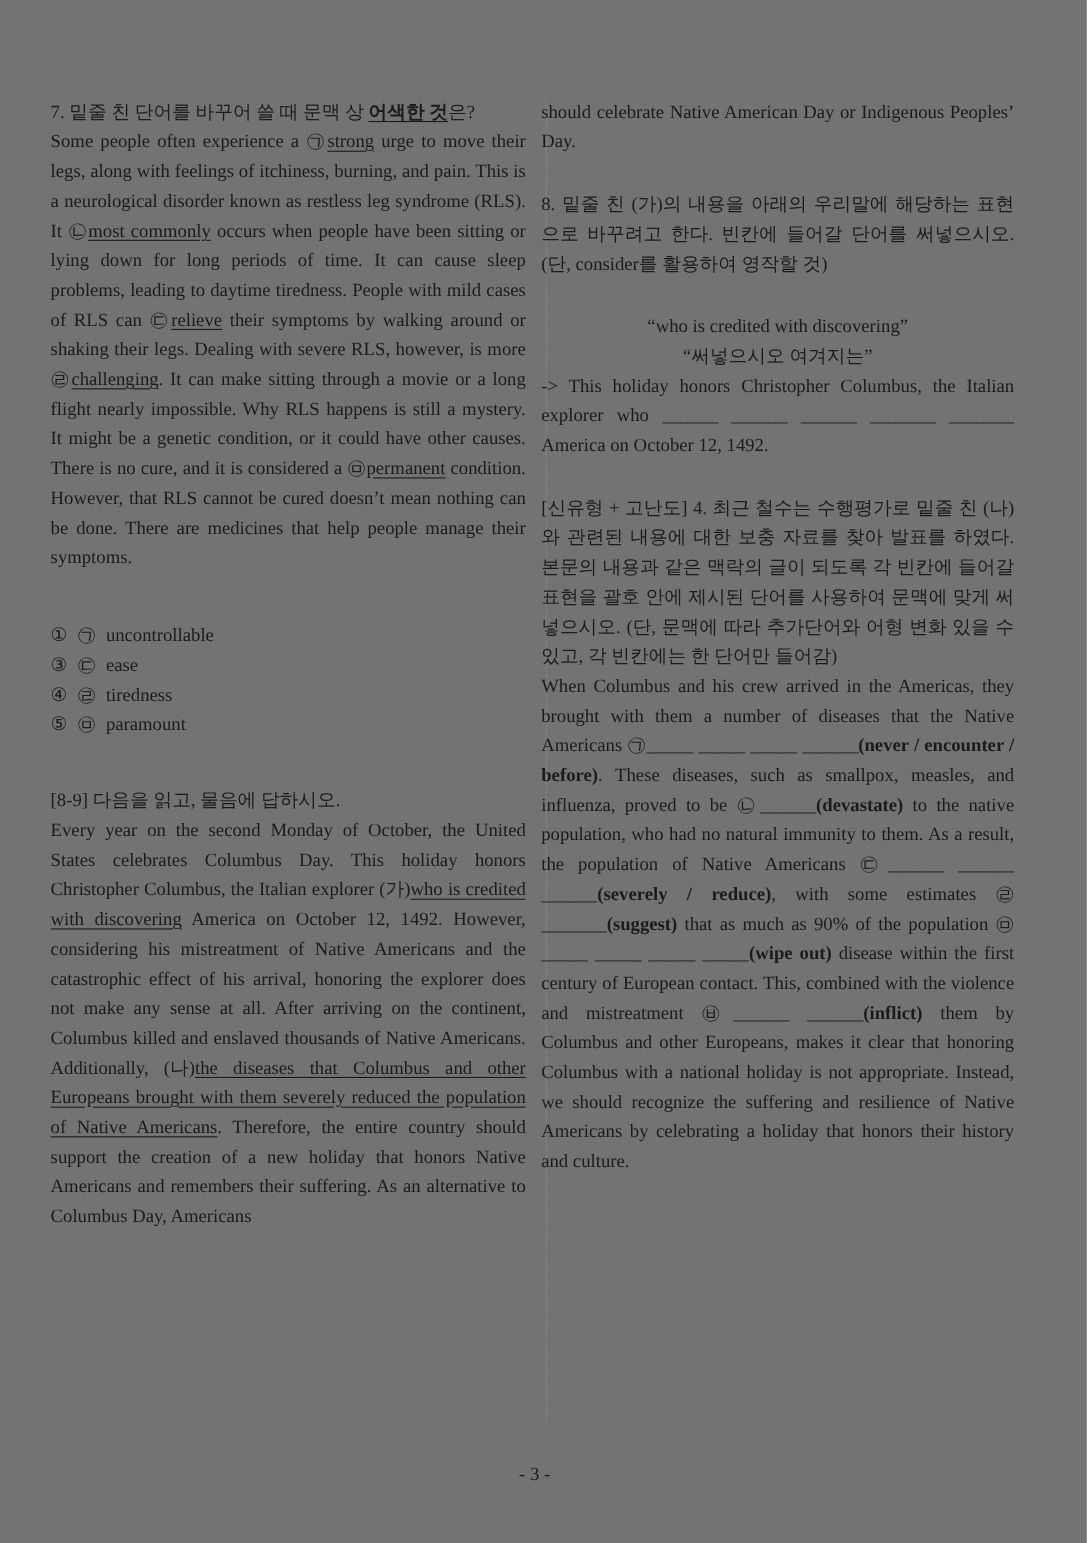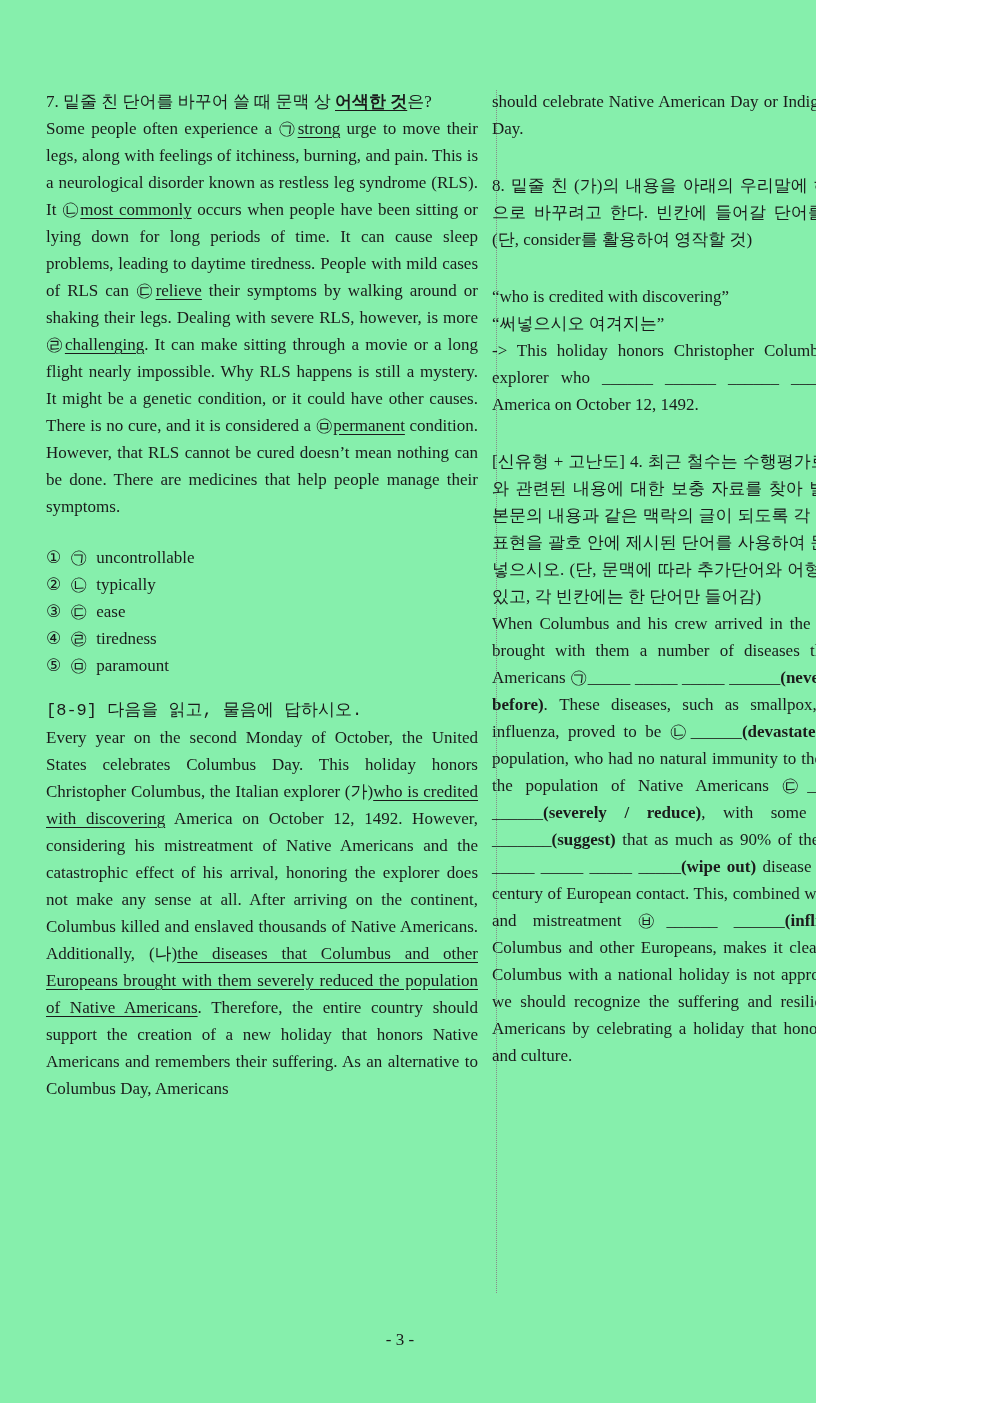--- a/index.html
+++ b/index.html
@@ -1,72 +1,68 @@
 <!DOCTYPE html>
 <html><head>
 <meta charset="utf-8">
 <style>
   html, body { margin: 0; padding: 0; background: #ffffff; }
   .page {
     position: relative;
-    width: 791px;
+    width: 988px;
     height: 1403px;
-    background: #86efac;
+    background: #737373;
     color: #1b1b1b;
     font-family: "Liberation Serif", "DejaVu Serif", "DejaVu Sans", serif;
     font-size: 17px;
     line-height: 27px;
     overflow: hidden;
-    padding-left: 25px;
   }
   .col { position: absolute; top: 88px; }
   .col-left  { left: 46px;  width: 432px; }
   .col-right { left: 492px; width: 430px; }
   .divider {
     position: absolute;
     left: 496px;
     top: 90px;
     height: 1203px;
     width: 0;
     border-left: 1px dotted #8a8a8a;
   }
   .q-title { text-align: justify; text-align-last: left; }
   .passage { text-align: justify; text-align-last: left; }
   .seg-u { text-decoration: underline; text-underline-offset: 3px; }
   .seg-b { font-weight: bold; }
-  .options { margin-top: 24px; }
+  .options { margin-top: 44px; }
   .option-row { height: 27px; }
   .option-row span { margin-right: 9px; }
   .option-row span:last-child { margin-right: 0; }
-  .sec-header { margin-top: 18px; font-family: Liberation Mono, monospace; }
+  .sec-header { margin-top: 42px; }
   .block-gap { margin-top: 30px; }
-  .quote-line { text-align: left; }
+  .quote-line { text-align: center; }
   .footer {
     position: absolute;
     left: 0;
     right: 16px;
     top: 1326px;
     text-align: center;
   }
 </style>
 </head>
 <body>
 
 <div class="page">
 
   <div class="col col-left">
     <div class="q-title"><span>7. 밑줄 친 단어를 바꾸어 쓸 때 문맥 상 </span><span class="seg-u seg-b">어색한 것</span><span>은?</span></div>
     <div class="passage"><span>Some people often experience a ㉠</span><span class="seg-u">strong</span><span> urge to move their legs, along with feelings of itchiness, burning, and pain. This is a neurological disorder known as restless leg syndrome (RLS). It ㉡</span><span class="seg-u">most commonly</span><span> occurs when people have been sitting or lying down for long periods of time. It can cause sleep problems, leading to daytime tiredness. People with mild cases of RLS can ㉢</span><span class="seg-u">relieve</span><span> their symptoms by walking around or shaking their legs. Dealing with severe RLS, however, is more ㉣</span><span class="seg-u">challenging</span><span>. It can make sitting through a movie or a long flight nearly impossible. Why RLS happens is still a mystery. It might be a genetic condition, or it could have other causes. There is no cure, and it is considered a ㉤</span><span class="seg-u">permanent</span><span> condition. However, that RLS cannot be cured doesn’t mean nothing can be done. There are medicines that help people manage their symptoms.</span></div>
 
     <div class="options">
       <div class="option-row">
         <span>①</span><span>㉠</span><span>uncontrollable</span>
-      </div>
-      <div class="option-row">
-        <span>②</span><span>㉡</span><span>typically</span>
       </div>
       <div class="option-row">
         <span>③</span><span>㉢</span><span>ease</span>
       </div>
       <div class="option-row">
         <span>④</span><span>㉣</span><span>tiredness</span>
       </div>
       <div class="option-row">
         <span>⑤</span><span>㉤</span><span>paramount</span>
       </div>

